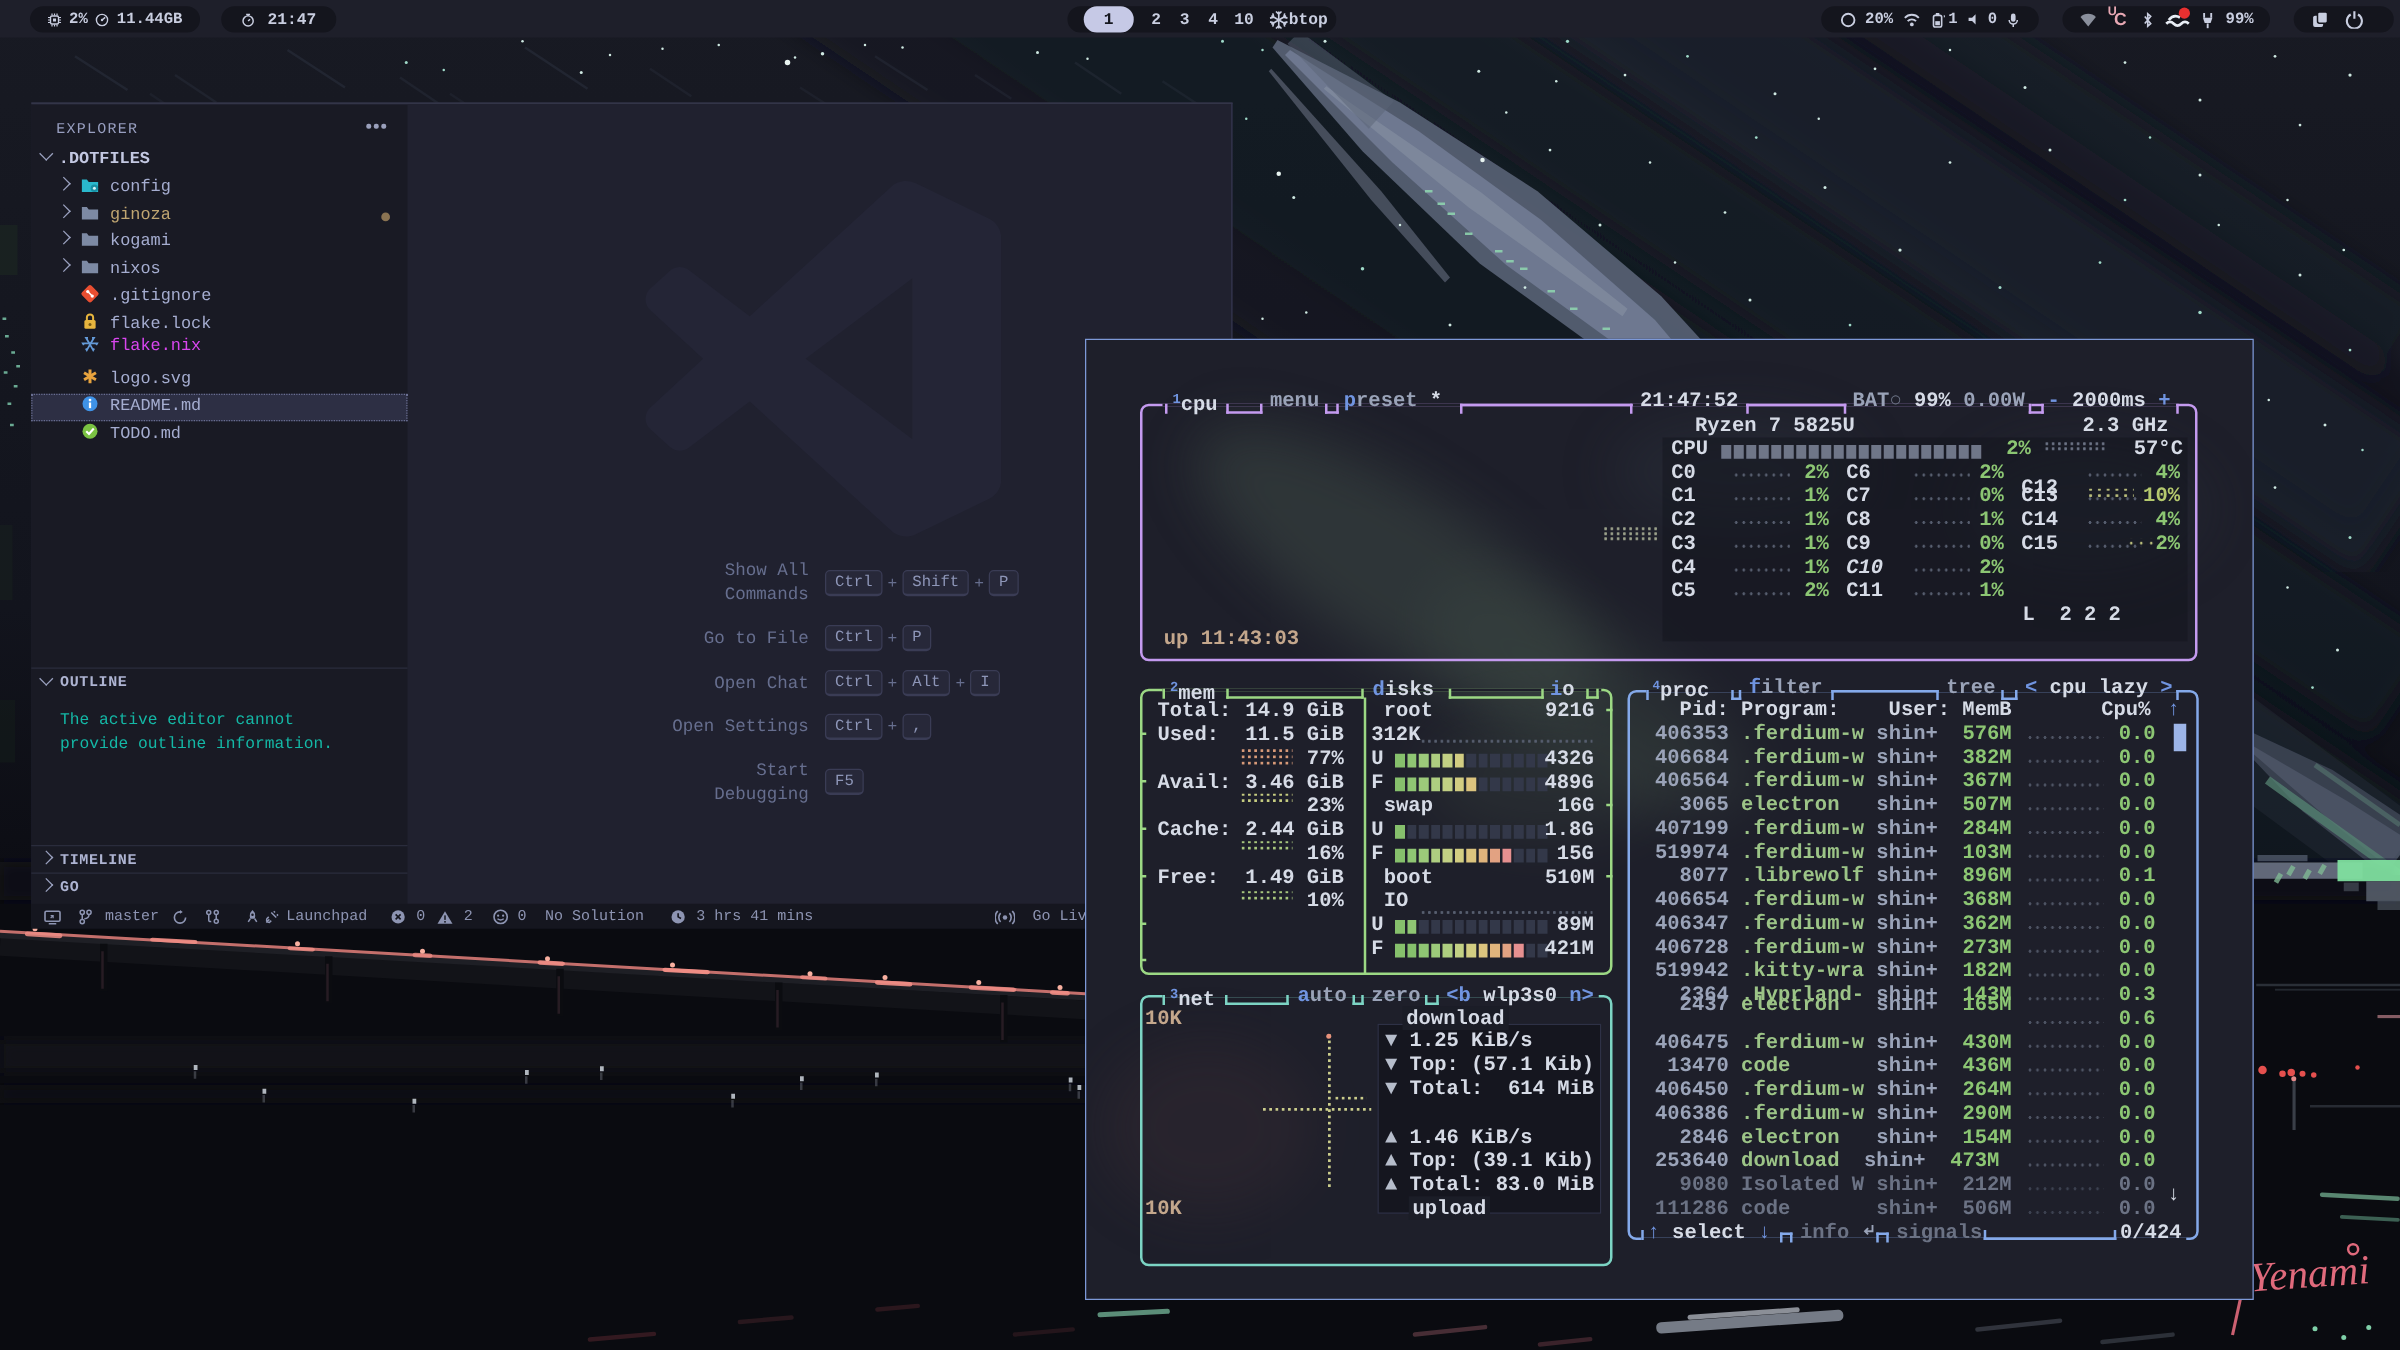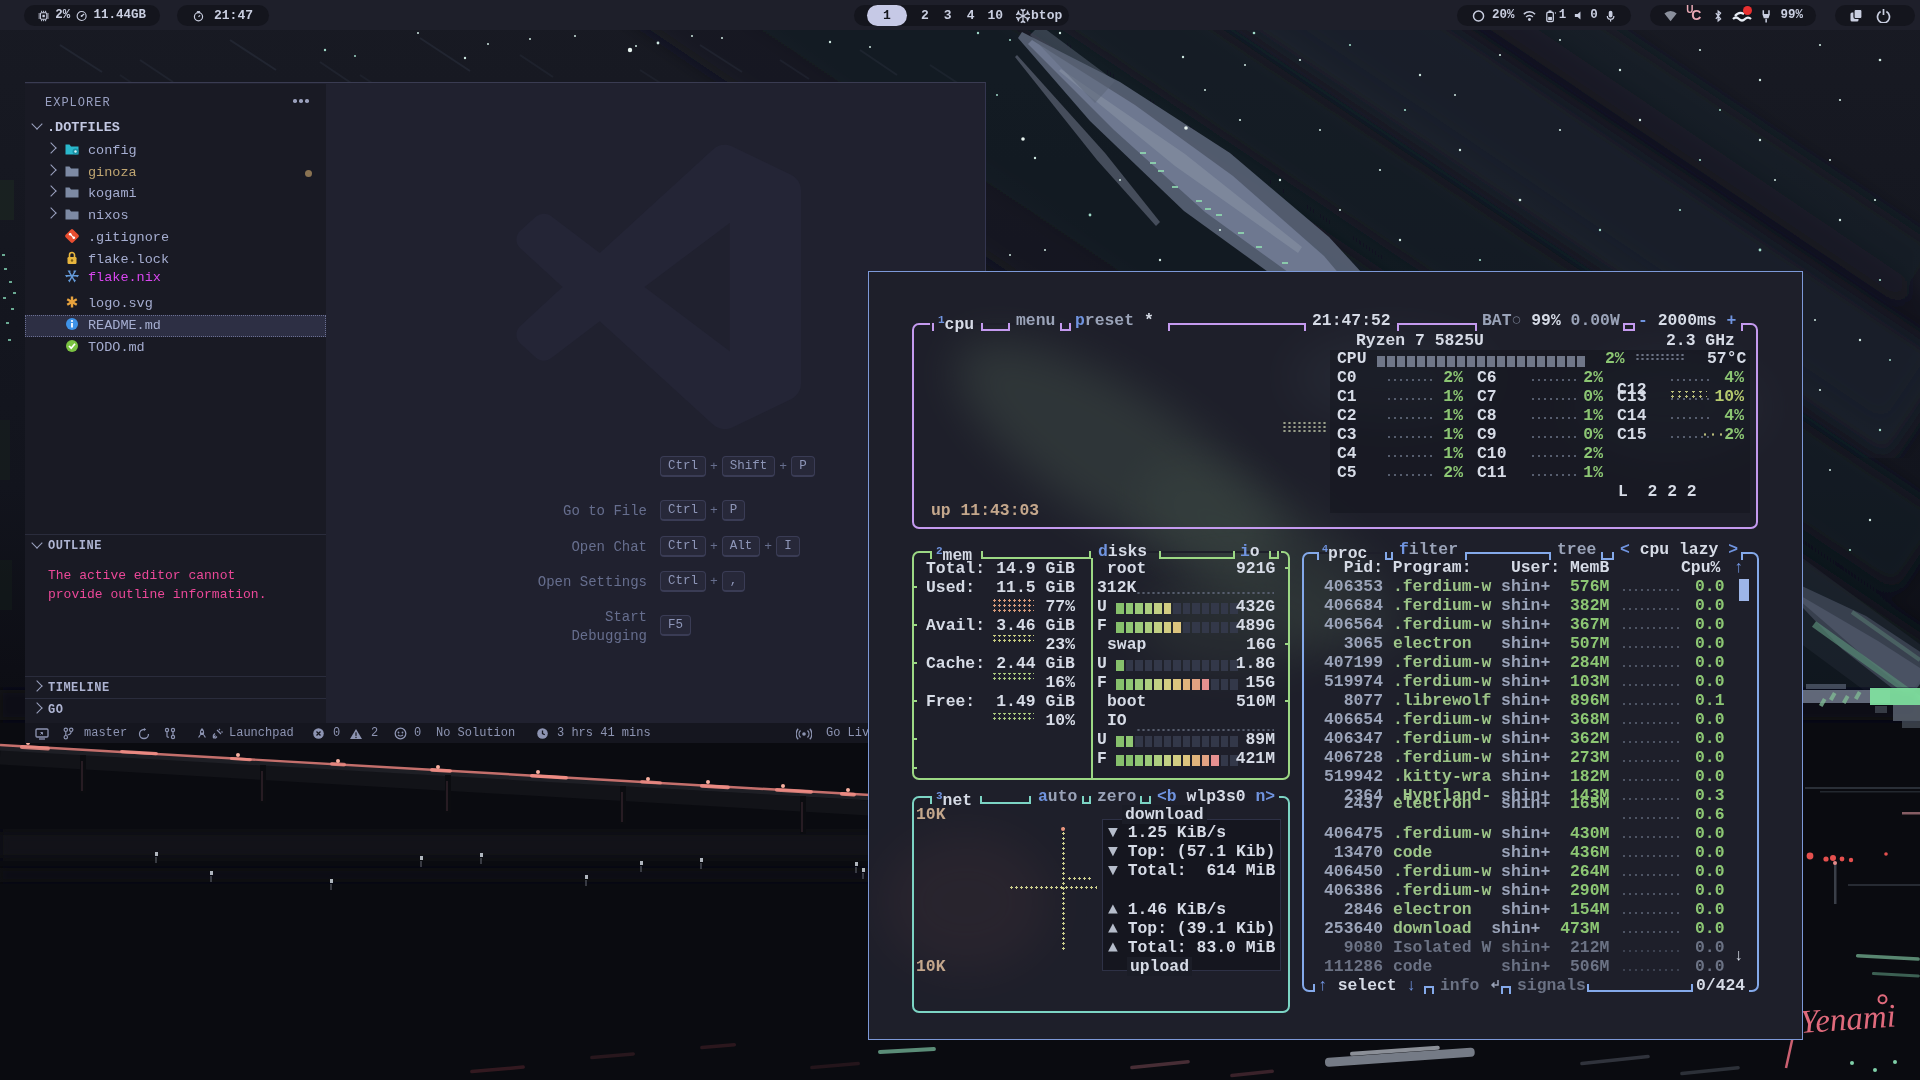--- a/index.html
+++ b/index.html
@@ -8,21 +8,21 @@
 #bar{position:absolute;left:0;top:0;width:1920px;height:30px;background:#1e1f2a}
 .pill{position:absolute;top:5px;height:21px;border-radius:11px;background:#14151d;color:#c9cee0;
   font:700 12.5px/21px "Liberation Mono",monospace;display:flex;align-items:center;white-space:nowrap}
 .pill svg{display:block}
 
 #vsc{position:absolute;left:25px;top:82px;width:961px;height:660px;background:#20212f;border-top:1px solid #3a3c52;border-right:1px solid #343650}
 #vsb{position:absolute;left:0;top:1px;width:301px;height:639px;background:#191a24}
 #vst{position:absolute;left:0;top:640px;width:961px;height:20px;background:#15161f;color:#8d94b2;font:12px/20px "Liberation Mono",monospace}
 .sbrow{position:absolute;left:0;width:301px;height:22px;color:#a2aacc;font:13.5px/22px "Liberation Mono",monospace;white-space:pre}
 .sbhead{position:absolute;color:#aeb4d2;font:700 12px/20px "Liberation Mono",monospace;letter-spacing:.5px;white-space:pre}
-.dim{color:#ec4899}
+.dim{color:#14b8a6}
 .chev{display:inline-block;width:8px;height:8px;border-right:1.6px solid #9ba2c0;border-bottom:1.6px solid #9ba2c0}
 .chev.r{transform:rotate(-45deg)}
 .chev.d{transform:rotate(45deg)}
 .ficon{display:inline-block;vertical-align:-3px;margin-right:8px}
 .kbd{display:inline-block;height:21px;padding:0 7px;background:#272839;border:1px solid #3a3c55;border-bottom-width:2px;border-radius:4px;color:#8e96b8;font:12.5px/19px "Liberation Mono",monospace;margin:0 3px;vertical-align:middle}
 .klabel{position:absolute;width:260px;text-align:right;color:#666e8e;font:14px/18.5px "Liberation Mono",monospace;white-space:pre}
 .krow{position:absolute;white-space:nowrap;color:#666e8e;font:13px/21px "Liberation Mono",monospace}
 .stitem{position:absolute;top:0;height:20px;white-space:pre}
 
 #btop{position:absolute;left:868px;top:271px;width:935px;height:769px;background:#1e1f2a;border:1px solid #7d99d8;overflow:hidden}
@@ -475,20 +475,22 @@
             <circle cx="8" cy="8" r="6" fill="#7ac242"></circle>
             <path d="M5,8 L7.2,10.2 L11,5.8" stroke="#fff" stroke-width="1.7" fill="none"></path>
           </svg></span>TODO.md</span></div>
     <div class="abs" style="left:0;top:451px;width:301px;height:1px;background:#2a2c3c"></div>
     <div class="abs" style="left:0;top:593px;width:301px;height:1px;background:#2a2c3c"></div>
     <div class="abs" style="left:0;top:615px;width:301px;height:1px;background:#2a2c3c"></div>
     <div class="sbhead" style="left:8px;top:453px"><span class="chev d" style="margin-right:7px;vertical-align:2px"></span>OUTLINE</div>
     <div class="abs dim" style="left:23px;top:483px;width:245px;font:13px/19px 'Liberation Mono',monospace">The active editor cannot provide outline information.</div>
     <div class="sbhead" style="left:8px;top:595px"><span class="chev r" style="margin-right:7px;vertical-align:1px"></span>TIMELINE</div>
     <div class="sbhead" style="left:8px;top:617px"><span class="chev r" style="margin-right:7px;vertical-align:1px"></span>GO</div>
+    <div class="klabel" style="left:362px;top:365px">Show All
+Commands</div>
     <div class="krow" style="left:632px;top:373px"><span class="kbd">Ctrl</span><span style="margin:0 1px">+</span><span class="kbd">Shift</span><span style="margin:0 1px">+</span><span class="kbd">P</span></div>
     <div class="klabel" style="left:362px;top:419px">Go to File</div>
     <div class="krow" style="left:632px;top:417px"><span class="kbd">Ctrl</span><span style="margin:0 1px">+</span><span class="kbd">P</span></div>
     <div class="klabel" style="left:362px;top:455px">Open Chat</div>
     <div class="krow" style="left:632px;top:453px"><span class="kbd">Ctrl</span><span style="margin:0 1px">+</span><span class="kbd">Alt</span><span style="margin:0 1px">+</span><span class="kbd">I</span></div>
     <div class="klabel" style="left:362px;top:490px">Open Settings</div>
     <div class="krow" style="left:632px;top:488px"><span class="kbd">Ctrl</span><span style="margin:0 1px">+</span><span class="kbd">,</span></div>
     <div class="klabel" style="left:362px;top:525px">Start
 Debugging</div>
     <div class="krow" style="left:632px;top:532px"><span class="kbd">F5</span></div>
@@ -617,21 +619,21 @@
     <div class="bl" style="left:714.3199999999999px;top:96px;"><span class="c-green">2%</span></div>
     <div class="bl" style="left:608px;top:115px;"><span class="c-wht">C7</span></div>
     <div class="dots" style="left:661px;top:125px;width:46px;height:4px;background-image:radial-gradient(circle,#565d6e 1px,rgba(0,0,0,0) 1.3px);background-size:6px 4px"></div>
     <div class="bl" style="left:714.3199999999999px;top:115px;"><span class="c-green">0%</span></div>
     <div class="bl" style="left:608px;top:134px;"><span class="c-wht">C8</span></div>
     <div class="dots" style="left:661px;top:144px;width:46px;height:4px;background-image:radial-gradient(circle,#565d6e 1px,rgba(0,0,0,0) 1.3px);background-size:6px 4px"></div>
     <div class="bl" style="left:714.3199999999999px;top:134px;"><span class="c-green">1%</span></div>
     <div class="bl" style="left:608px;top:153px;"><span class="c-wht">C9</span></div>
     <div class="dots" style="left:661px;top:163px;width:46px;height:4px;background-image:radial-gradient(circle,#565d6e 1px,rgba(0,0,0,0) 1.3px);background-size:6px 4px"></div>
     <div class="bl" style="left:714.3199999999999px;top:153px;"><span class="c-green">0%</span></div>
-    <div class="bl" style="left:608px;top:172px;"><span class="c-wht">C10</span></div>
+    <div class="bl" style="left:608px;top:172px;font-style:italic;"><span class="c-wht">C10</span></div>
     <div class="dots" style="left:661px;top:182px;width:46px;height:4px;background-image:radial-gradient(circle,#565d6e 1px,rgba(0,0,0,0) 1.3px);background-size:6px 4px"></div>
     <div class="bl" style="left:714.3199999999999px;top:172px;"><span class="c-green">2%</span></div>
     <div class="bl" style="left:608px;top:191px;"><span class="c-wht">C11</span></div>
     <div class="dots" style="left:661px;top:201px;width:46px;height:4px;background-image:radial-gradient(circle,#565d6e 1px,rgba(0,0,0,0) 1.3px);background-size:6px 4px"></div>
     <div class="bl" style="left:714.3199999999999px;top:191px;"><span class="c-green">1%</span></div>
     <div class="bl" style="left:748px;top:96px;margin-top:12px;"><span class="c-wht">C12</span></div>
     <div class="dots" style="left:800px;top:106px;width:44px;height:4px;background-image:radial-gradient(circle,#565d6e 1px,rgba(0,0,0,0) 1.3px);background-size:6px 4px"></div>
     <div class="bl" style="left:855.3199999999999px;top:96px;"><span class="c-green">4%</span></div>
     <div class="bl" style="left:748px;top:115px;"><span class="c-wht">C13</span></div>
     <div class="dots" style="left:800px;top:125px;width:44px;height:4px;background-image:radial-gradient(circle,#565d6e 1px,rgba(0,0,0,0) 1.3px);background-size:6px 4px"></div>

